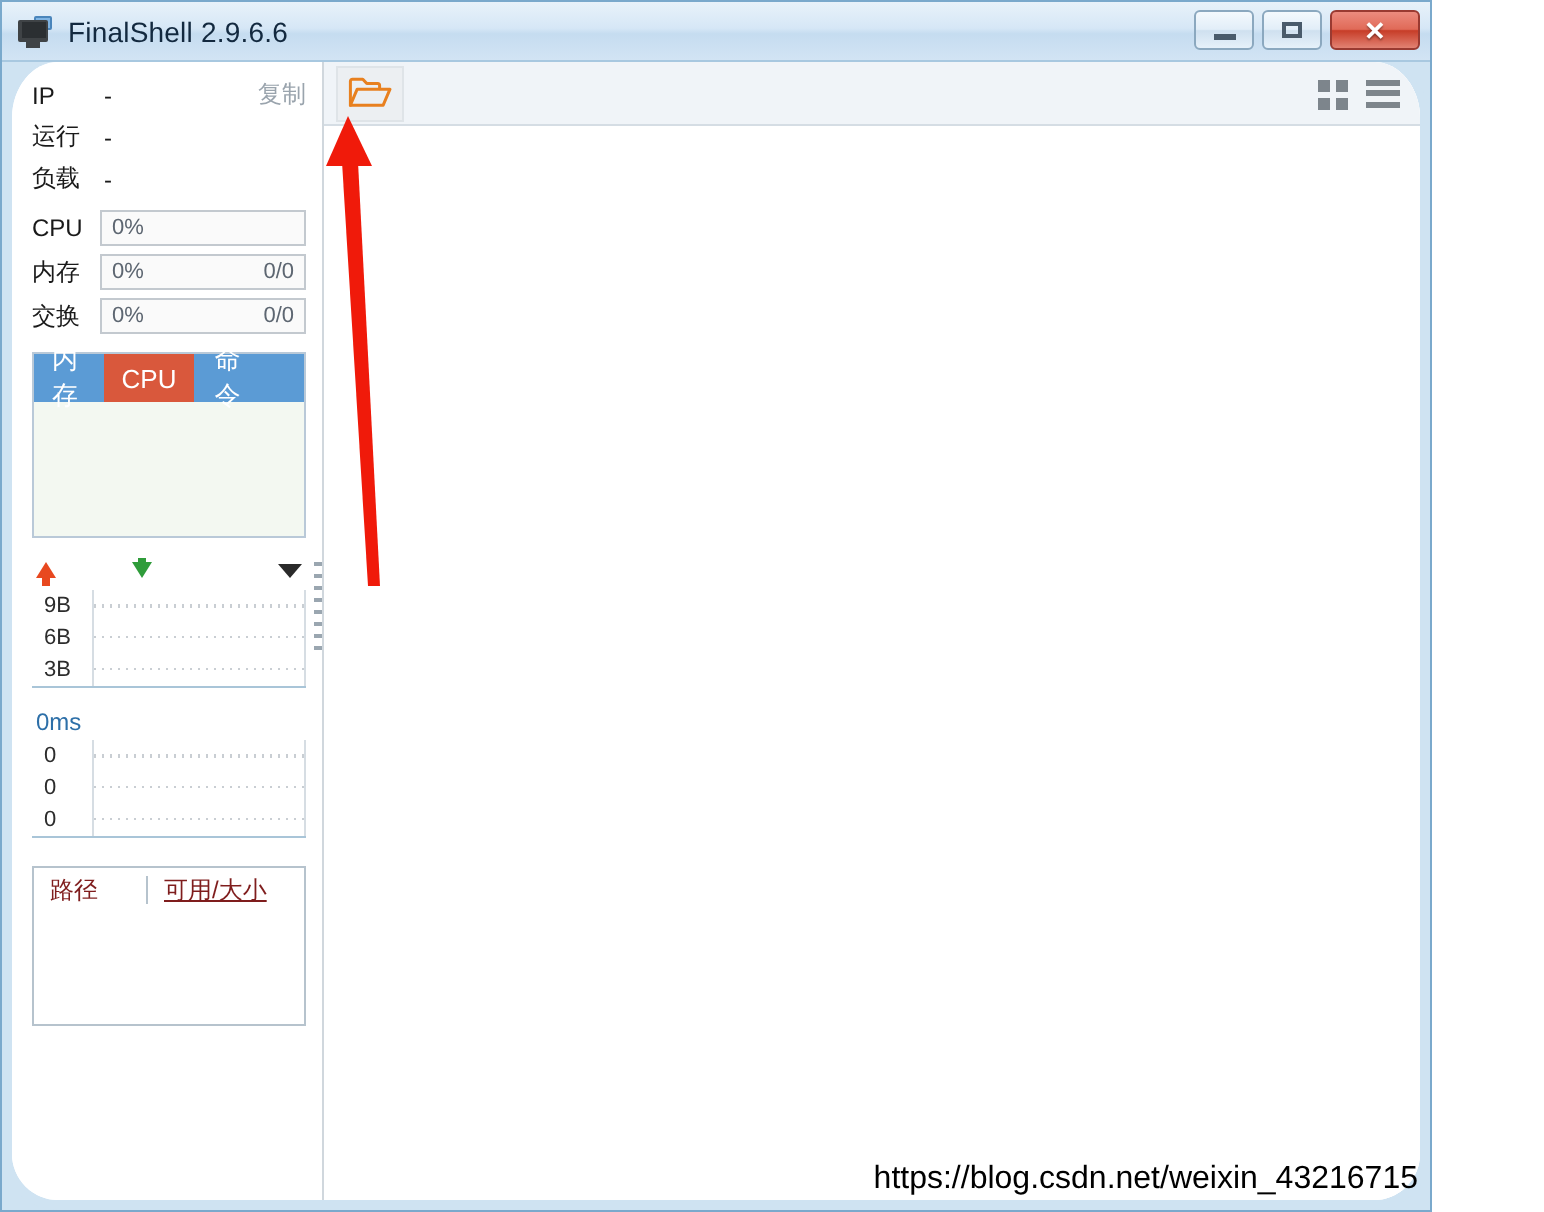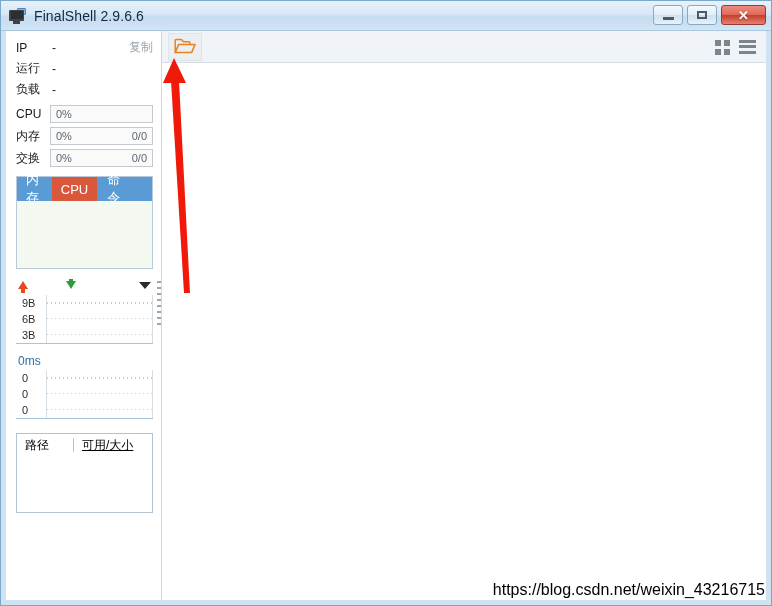--- a/index.html
+++ b/index.html
@@ -6,21 +6,21 @@
   html, body {
     width: 772px; height: 606px;
     background: #ffffff;
     font-family: "Liberation Sans", "DejaVu Sans", sans-serif;
     overflow: hidden;
   }
 
   
   #window {
     position: relative;
-    width: 772px; height: 606px;
+    width: 716px; height: 606px;
     background: #cfe3f2;
     border: 1px solid #7aa9cc;
     display: flex;
     flex-direction: column;
   }
 
   
   #titlebar {
     position: relative;
     height: 30px;
@@ -97,20 +97,21 @@
 
   
   #body-split {
     flex: 1 1 auto;
     display: flex;
     background: #ffffff;
     border-left: 5px solid #cfe3f2;
     border-right: 5px solid #cfe3f2;
     border-bottom: 5px solid #cfe3f2;
     overflow: hidden;
+    border-radius: 28px;
   }
 
   
   #sidebar {
     width: 155px;
     flex: 0 0 155px;
     background: #ffffff;
     position: relative;
     padding: 6px 0 0 0;
     overflow: hidden;
@@ -253,21 +254,21 @@
 
   
   #disk-panel {
     margin: 14px 8px 0 10px;
     border: 1px solid #b6c3cd;
     background: #ffffff;
     height: 80px;
   }
   #disk-head {
     display: flex; height: 22px; align-items: center;
-    font-size: 12px; color: #000000;
+    font-size: 12px; color: #7f1d1d;
   }
   .disk-col1 { width: 56px; flex: 0 0 56px; padding-left: 8px; }
   .disk-sep { width: 1px; height: 14px; background: #b6c3cd; }
   .disk-col2 { padding-left: 8px; text-decoration: underline; }
 
   
   #upgrade {
     position: absolute;
     left: 0; right: 0;
     bottom: 22px;

